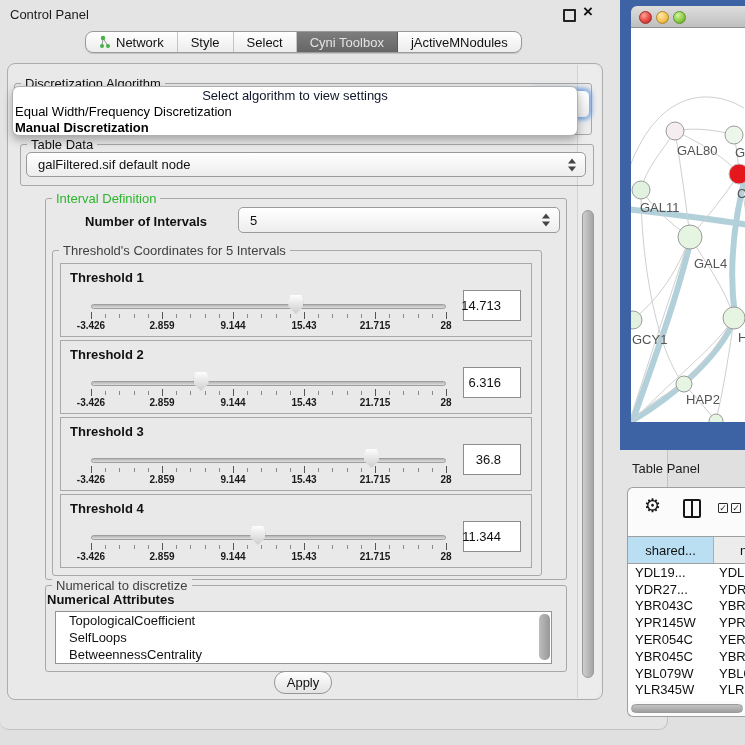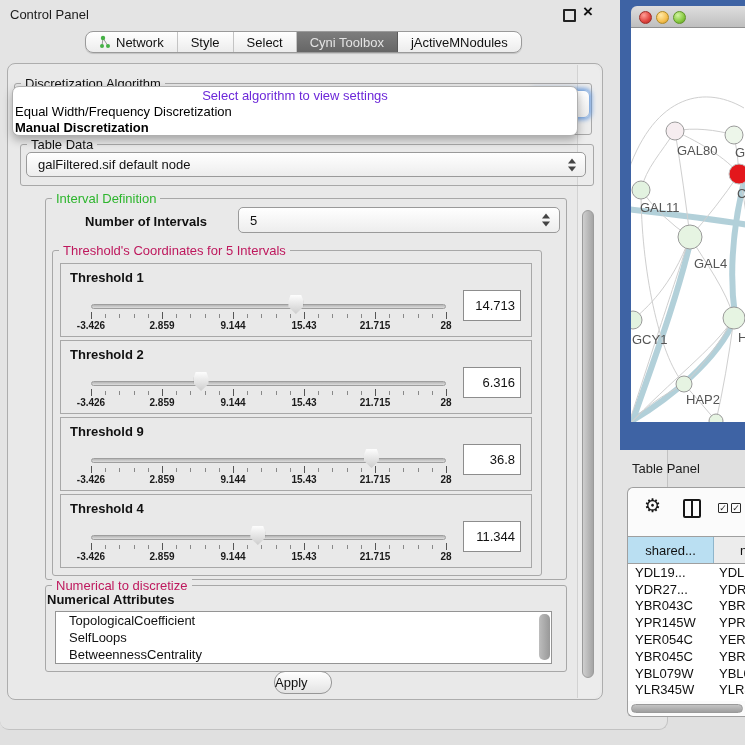--- a/index.html
+++ b/index.html
@@ -28,34 +28,34 @@
   .content{left:7px;top:63px;width:596px;height:637px;background:#e9e9e9;
            border:1px solid #adadad;border-radius:8px;box-sizing:border-box;}
   .vscroll-track{left:577px;top:65px;width:22px;height:633px;background:#ececec;border-left:1px solid #d2d2d2;border-radius:0 8px 8px 0;}
   .vscroll-thumb{left:582px;top:210px;width:12px;height:468px;border-radius:6px;
                  background:linear-gradient(90deg,#cfcfcf,#a5a5a5);border:1px solid #9b9b9b;box-sizing:border-box;}
 
   
   .group{border:1px solid #a8a8a8;border-radius:3px;}
   .gtitle{position:absolute;top:-8px;left:6px;background:#e9e9e9;padding:0 4px;font-size:13px;white-space:nowrap;}
   .gtitle.green{color:#2db52d;}
-  .gtitle.blue{color:#be185d;}
+  .gtitle.blue{color:#404040;}
 
   
   .combo{background:linear-gradient(#ffffff,#ededed);border:1px solid #9a9a9a;border-radius:5px;
          display:flex;align-items:center;box-sizing:border-box;padding-left:11px;}
   .spin{position:absolute;right:9px;top:50%;transform:translateY(-50%);}
   .spin i{display:block;width:0;height:0;border-left:4px solid transparent;border-right:4px solid transparent;}
   .spin .up{border-bottom:5px solid #444;margin-bottom:3px;}
   .spin .dn{border-top:5px solid #444;}
 
   
   .popup{left:12px;top:86px;width:566px;height:50px;background:#fff;border:1px solid #b0b0b0;
          border-radius:7px;box-shadow:0 4px 10px rgba(0,0,0,.3);box-sizing:border-box;z-index:10;}
-  .popup .hint{text-align:center;color:#6d28d9;line-height:17px;}
+  .popup .hint{text-align:center;color:#0f172a;line-height:17px;}
   .popup .it{padding-left:2px;line-height:16px;color:#000;}
   .popup .it.b{font-weight:bold;}
   .focus-stub{left:530px;top:90px;width:58px;height:26px;border-radius:6px;background:linear-gradient(#fff,#ececec);
               border:1px solid #8ab0e0;box-shadow:0 0 4px 2px rgba(90,145,220,.75);z-index:5;}
 
   
   .threshold-box{left:60px;width:472px;height:74px;border:1px solid #a8a8a8;background:#e9e9e9;box-sizing:border-box;}
   .t-label{position:absolute;left:9px;top:6px;font-weight:bold;}
   .track{position:absolute;left:30px;top:40px;width:355px;height:5px;border:1px solid #9e9e9e;border-radius:3px;
          background:linear-gradient(#b5b5b5,#dedede);box-sizing:border-box;}
@@ -63,30 +63,30 @@
           background:linear-gradient(#fdfdfd,#cdcdcd);
           clip-path:polygon(0 32%,14% 0,86% 0,100% 32%,100% 62%,50% 100%,0 62%);
           filter:drop-shadow(0 0 0.6px #777) drop-shadow(0 1px 1px rgba(0,0,0,.35));}
   .ticks{position:absolute;left:0;top:48px;height:8px;width:100%;}
   .ticks i{position:absolute;top:0;width:1px;background:#555;}
   .ticks i.ma{height:7px;}
   .ticks i.mi{height:4px;top:2px;background:#888;}
   .tick-labels{position:absolute;left:0;top:56px;height:12px;width:100%;}
   .tick-labels b{position:absolute;width:60px;text-align:center;font-size:10px;color:#1a1a1a;}
   .t-value{position:absolute;left:402px;top:26px;width:58px;height:31px;background:#fff;border:1px solid #8d8d8d;
-           box-sizing:border-box;display:flex;align-items:center;justify-content:flex-end;padding-right:5px;}
+           box-sizing:border-box;display:flex;align-items:center;justify-content:flex-end;padding-right:19px;}
 
   
   .listbox{left:55px;top:611px;width:497px;height:53px;background:#fff;border:1px solid #949494;box-sizing:border-box;overflow:hidden;}
   .attr-item{padding-left:13px;line-height:17px;white-space:nowrap;}
   .list-scroll{left:539px;top:614px;width:11px;height:46px;border-radius:5px;background:linear-gradient(90deg,#bdbdbd,#989898);}
 
   
   .btn{background:linear-gradient(#ffffff,#e3e3e3);border:1px solid #979797;border-radius:11px;
-       display:flex;align-items:center;justify-content:flex-start;box-sizing:border-box;}
+       display:flex;align-items:center;justify-content:center;box-sizing:border-box;}
 
   
   .net-frame{left:620px;top:0;width:125px;height:450px;background:#3e63a4;}
   .net-titlebar{left:631px;top:6px;width:114px;height:22px;border-radius:6px 0 0 0;
                 background:linear-gradient(#dedede,#bfbfbf);border-bottom:1px solid #8f8f8f;box-sizing:border-box;}
   .light{position:absolute;top:5px;width:13px;height:13px;border-radius:50%;box-sizing:border-box;}
   .light.red{left:8px;background:radial-gradient(circle at 35% 30%,#ff9f96,#e0443e 60%,#a32b24);border:1px solid #9e2d26;}
   .light.yellow{left:25px;background:radial-gradient(circle at 35% 30%,#ffe9a8,#f5bf4f 60%,#c48f22);border:1px solid #b08a26;}
   .light.green{left:42px;background:radial-gradient(circle at 35% 30%,#d2f3a1,#86c940 60%,#5d9422);border:1px solid #5f9427;}
   .net-canvas{left:631px;top:28px;width:114px;height:394px;background:#fff;}
@@ -274,21 +274,21 @@
           <b style="left: 142px;">9.144</b>
           <b style="left: 213px;">15.43</b>
           <b style="left: 284px;">21.715</b>
           <b style="left: 355px;">28</b>
         </div>
       <div class="t-value">
           <span>6.316</span>
         </div>
     </div>
     <div class="abs threshold-box" style="top:417px;">
-      <div class="t-label">Threshold 9</div>
+      <div class="t-label">Threshold 3</div>
       <div class="track"></div>
       <div class="handle" style="left: 302.944px;"></div>
       <div class="ticks">
           <i class="ma" style="left: 30px;"></i>
           <i class="mi" style="left: 44.2px;"></i>
           <i class="mi" style="left: 58.4px;"></i>
           <i class="mi" style="left: 72.6px;"></i>
           <i class="mi" style="left: 86.8px;"></i>
           <i class="ma" style="left: 101px;"></i>
           <i class="mi" style="left: 115.2px;"></i>

